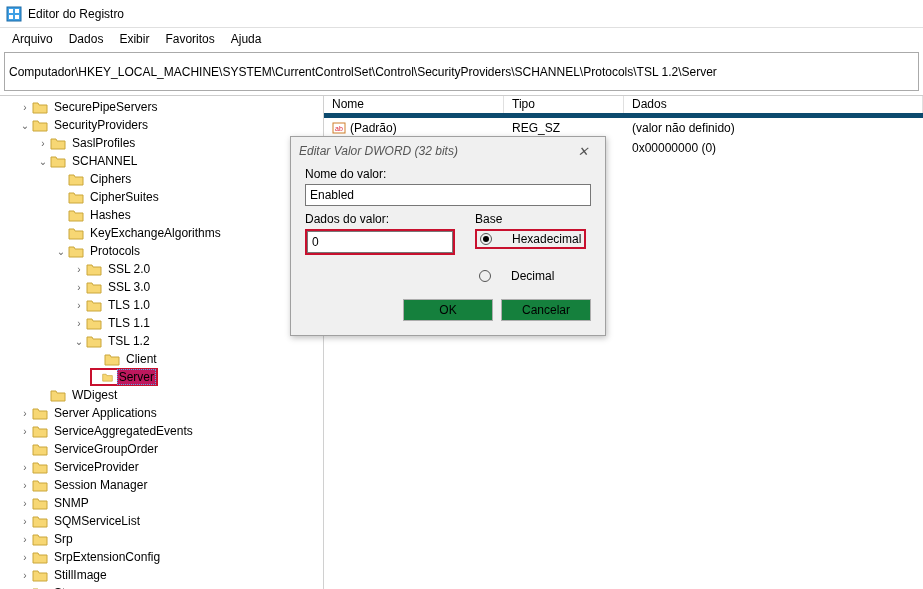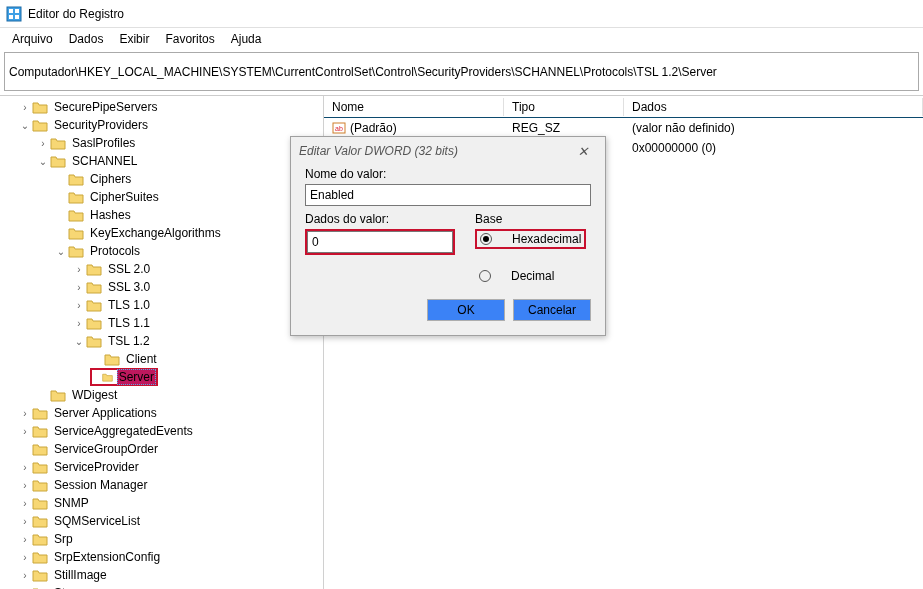--- a/index.html
+++ b/index.html
@@ -5,21 +5,21 @@
   * { box-sizing: border-box; font-family: "Segoe UI", Tahoma, sans-serif; }
   body { margin: 0; background: #fff; color: #000; font-size: 12px; width: 923px; height: 589px; overflow: hidden; position: relative; }
   .titlebar { height: 28px; display: flex; align-items: center; padding: 0 6px; border-bottom: 1px solid #e0e0e0; }
   .titlebar .app-icon { width: 16px; height: 16px; margin-right: 6px; }
   .menubar { height: 22px; display: flex; align-items: center; padding: 0 4px; }
   .menubar span { padding: 2px 8px; cursor: default; }
   .pathbar { height: 39px; border: 1px solid #aaa; margin: 2px 4px 4px 4px; padding: 2px 4px; display: flex; align-items: center; overflow: hidden; white-space: nowrap; }
   .main { display: flex; height: calc(100% - 78px); border-top: 1px solid #ccc; }
   .tree { width: 324px; overflow: auto; border-right: 1px solid #d0d0d0; padding-top: 2px; }
   .list { flex: 1; overflow: auto; position: relative; }
-  .list-header { display: flex; border-bottom: 1px solid #0c4a6e; height: 22px; align-items: center; }
+  .list-header { display: flex; border-bottom: 5px solid #0c4a6e; height: 22px; align-items: flex-end; }
   .list-header div { padding: 2px 8px; border-right: 1px solid #e0e0e0; }
   .col-name { width: 180px; } .col-type { width: 120px; } .col-data { flex: 1; }
   .list-row { display: flex; height: 20px; align-items: center; }
   .list-row .cell-name { width: 180px; padding-left: 8px; display: flex; align-items: center; gap: 4px; }
   .list-row .cell-type { width: 120px; padding-left: 8px; }
   .list-row .cell-data { flex: 1; padding-left: 8px; }
   .reg-sz-icon { width: 14px; height: 14px; }
   .highlight-red { border: 2px solid #c8102e; }
   .tree ul { list-style: none; margin: 0; padding-left: 18px; }
   .tree li { position: relative; white-space: nowrap; }
@@ -34,21 +34,21 @@
   .dialog .body { padding: 0 14px; }
   .dialog label { display:block; margin-top: 2px; margin-bottom: 3px; color:#000;}
   .dialog input[type=text] { width: 100%; height: 22px; border:1px solid #777; padding: 2px 4px; font-size:12px; }
   .val-base-row { display:flex; gap: 20px; margin-top: 4px; }
   .val-col { display:flex; flex-direction:column; }
   .val-col.data { width: 150px; }
   .radio-row { display:flex; align-items:center; gap:20px; }
   .radio { width:12px; height:12px; border:1px solid #555; border-radius:50%; display:inline-flex; align-items:center; justify-content:center;}
   .radio.checked::after{ content:""; width:6px; height:6px; background:#000; border-radius:50%;}
   .dlg-buttons { display:flex; justify-content:flex-end; gap:8px; margin-top: 16px; }
-  .btn { width: 78px; height: 22px; background:#3b82f6; border:1px solid #adadad; font-size:12px; display:flex; align-items:center; justify-content:center;}
+  .btn { width: 90px; height: 22px; background:#15803d; border:1px solid #adadad; font-size:12px; display:flex; align-items:center; justify-content:center;}
   .base-highlight { border:2px solid #c8102e; padding:1px 3px;}
   .data-highlight { border:2px solid #c8102e; padding:0;}
   .data-highlight input{ border:1px solid #777; }
 </style>
 </head>
 <body>
 
 <div class="titlebar">
   <svg class="app-icon" viewBox="0 0 16 16">
     <rect x="1" y="1" width="14" height="14" fill="#3fa0e6" stroke="#1a6aa6"></rect>

